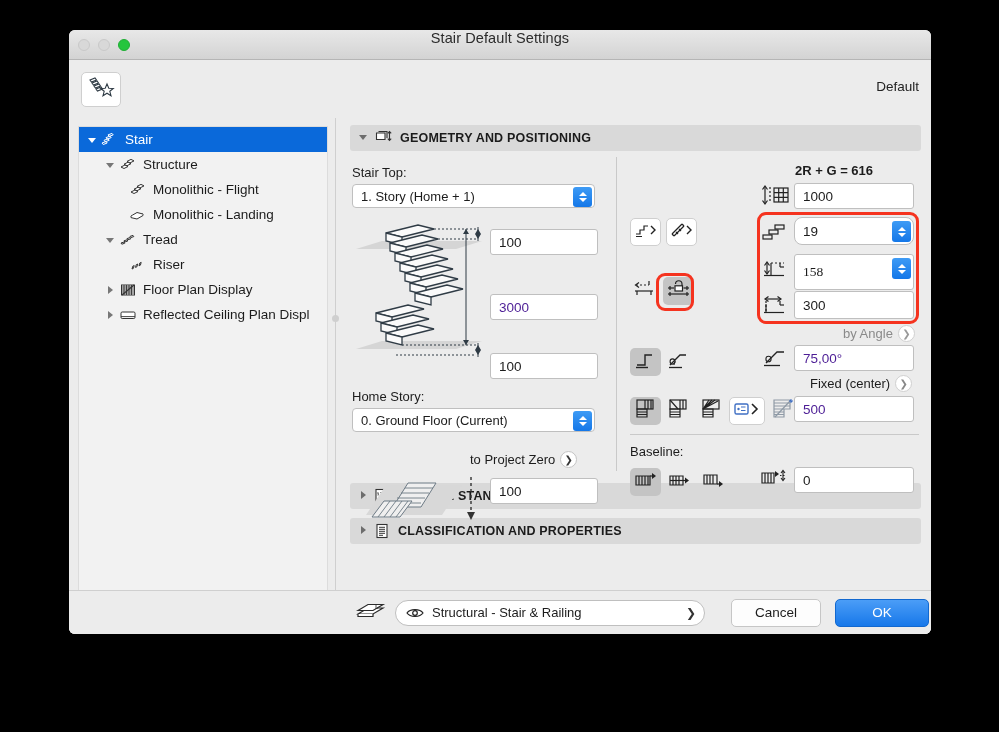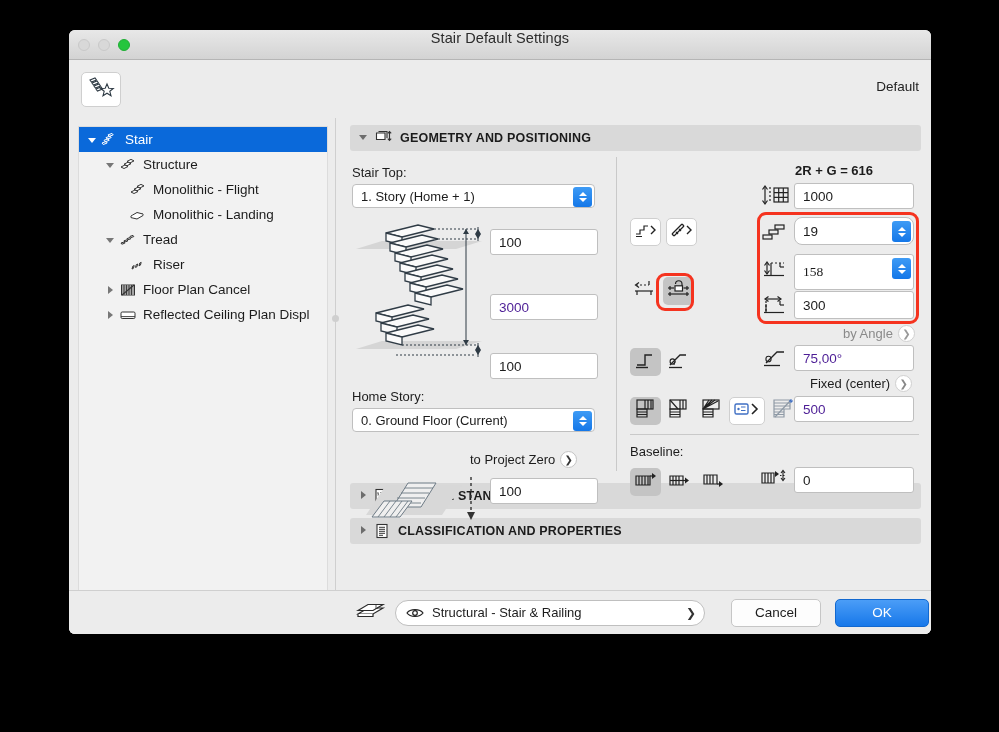--- a/index.html
+++ b/index.html
@@ -348,21 +348,21 @@
           <span class="ticon">
             <svg width="18" height="14" viewBox="0 0 18 14">
               <rect x="2.5" y="2" width="13" height="10" fill="#fff" stroke="#333" stroke-width="1"></rect>
               <g stroke="#333" stroke-width=".9">
                 <path d="M5 2 L5 12 M7.5 2 L7.5 12 M10 2 L10 12 M12.5 2 L12.5 12"></path>
                 <path d="M2.5 4 L15.5 4 M2.5 6 L15.5 6 M2.5 8 L15.5 8 M2.5 10 L15.5 10"></path>
                 <path d="M3 12 L15 2" stroke-width="1.1"></path>
               </g>
             </svg>
           </span>
-          <span class="tlabel">Floor Plan Cancel</span>
+          <span class="tlabel">Floor Plan Display</span>
         </div>
 
         <div class="tree-row d1">
           <span class="tw">
             <svg width="10" height="10" viewBox="0 0 10 10">
                   <path d="M3 1 L3 9 L8 5 Z" fill="#777"></path>
                 </svg>
           </span>
           <span class="ticon">
             <svg width="18" height="14" viewBox="0 0 18 14">

